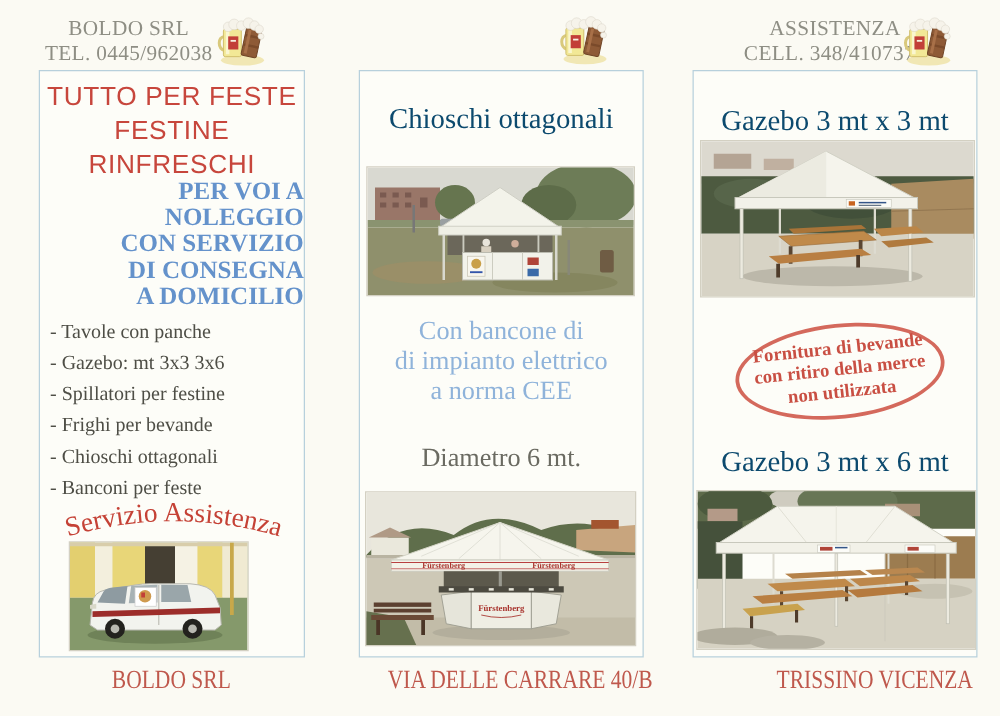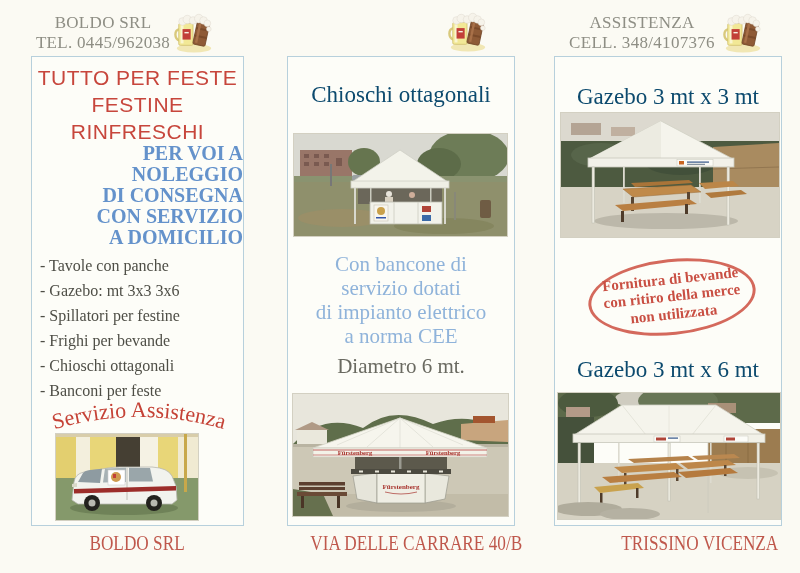--- a/index.html
+++ b/index.html
@@ -2,21 +2,21 @@
 <html><head>
 <meta charset="utf-8">
 <style>
   html,body{margin:0;padding:0;}
   body{width:800px;height:573px;background:#f4f2ea;font-family:"Liberation Serif", serif;}
   .sheet{position:relative;width:800px;height:573px;background:#fbfaf3;overflow:hidden;}
 
   
   .hdr{position:absolute;text-align:center;color:#8e8e84;font-size:17px;line-height:20px;letter-spacing:.3px;}
   .hdr-left{left:27px;top:13px;width:152px;}
-  .hdr-right{left:563px;top:13px;width:158px;text-align:center;}
+  .hdr-right{left:589px;top:13px;width:158px;text-align:center;}
   .logo{position:absolute;width:42px;height:46px;}
   .logo-left{left:173px;top:8px;}
   .logo-center{left:447px;top:7px;}
   .logo-right{left:722px;top:8px;}
 
   
   .panel{position:absolute;top:56px;height:470px;background:#fdfdf8;border:1px solid #b7d0dc;box-sizing:border-box;}
   .panel-left{left:31px;width:213px;}
   .panel-middle{left:287px;width:228px;}
   .panel-right{left:554px;width:228px;}
@@ -108,22 +108,22 @@
 
   <div class="panel panel-left">
     <div class="headline">
       <div>TUTTO PER FESTE</div>
       <div>FESTINE</div>
       <div>RINFRESCHI</div>
     </div>
     <div class="subhead">
       <div>PER VOI A</div>
       <div>NOLEGGIO</div>
+      <div>CON SERVIZIO</div>
       <div>DI CONSEGNA</div>
-      <div>CON SERVIZIO</div>
       <div>A DOMICILIO</div>
     </div>
     <div class="rental-list">
       <div>- Tavole con panche</div>
       <div>- Gazebo: mt 3x3 3x6</div>
       <div>- Spillatori per festine</div>
       <div>- Frighi per bevande</div>
       <div>- Chioschi ottagonali</div>
       <div>- Banconi per feste</div>
     </div>
@@ -217,21 +217,20 @@
         <rect x="82" y="83" width="10" height="1.5" fill="#3355aa"></rect>
         <rect x="128" y="72" width="9" height="6" fill="#b04438"></rect>
         <rect x="128" y="81" width="9" height="6" fill="#3a6aa8"></rect>
       </g>
       <rect x="186" y="66" width="11" height="18" rx="2" fill="#6f5c44"></rect>
       <rect x="160" y="58" width="2" height="28" fill="#888878"></rect>
     </svg>
 
     <div class="mid-body">
       <div>Con bancone di</div>
-      <div>servizio dotati</div>
       <div>di impianto elettrico</div>
       <div>a norma CEE</div>
     </div>
     <div class="mid-note">Diametro 6 mt.</div>
 
     <svg class="photo photo-octagon" width="215" height="122" viewBox="0 0 215 122">
       <rect width="215" height="52" fill="#e8e6dc"></rect>
       <path d="M0,50 Q30,18 70,34 Q100,10 140,30 Q180,16 215,40 L215,52 L0,52 Z" fill="#5f6e4b"></path>
       <rect x="4" y="36" width="30" height="14" fill="#eae8dc"></rect>
       <polygon points="2,36 19,28 36,36" fill="#b09a86"></polygon>

